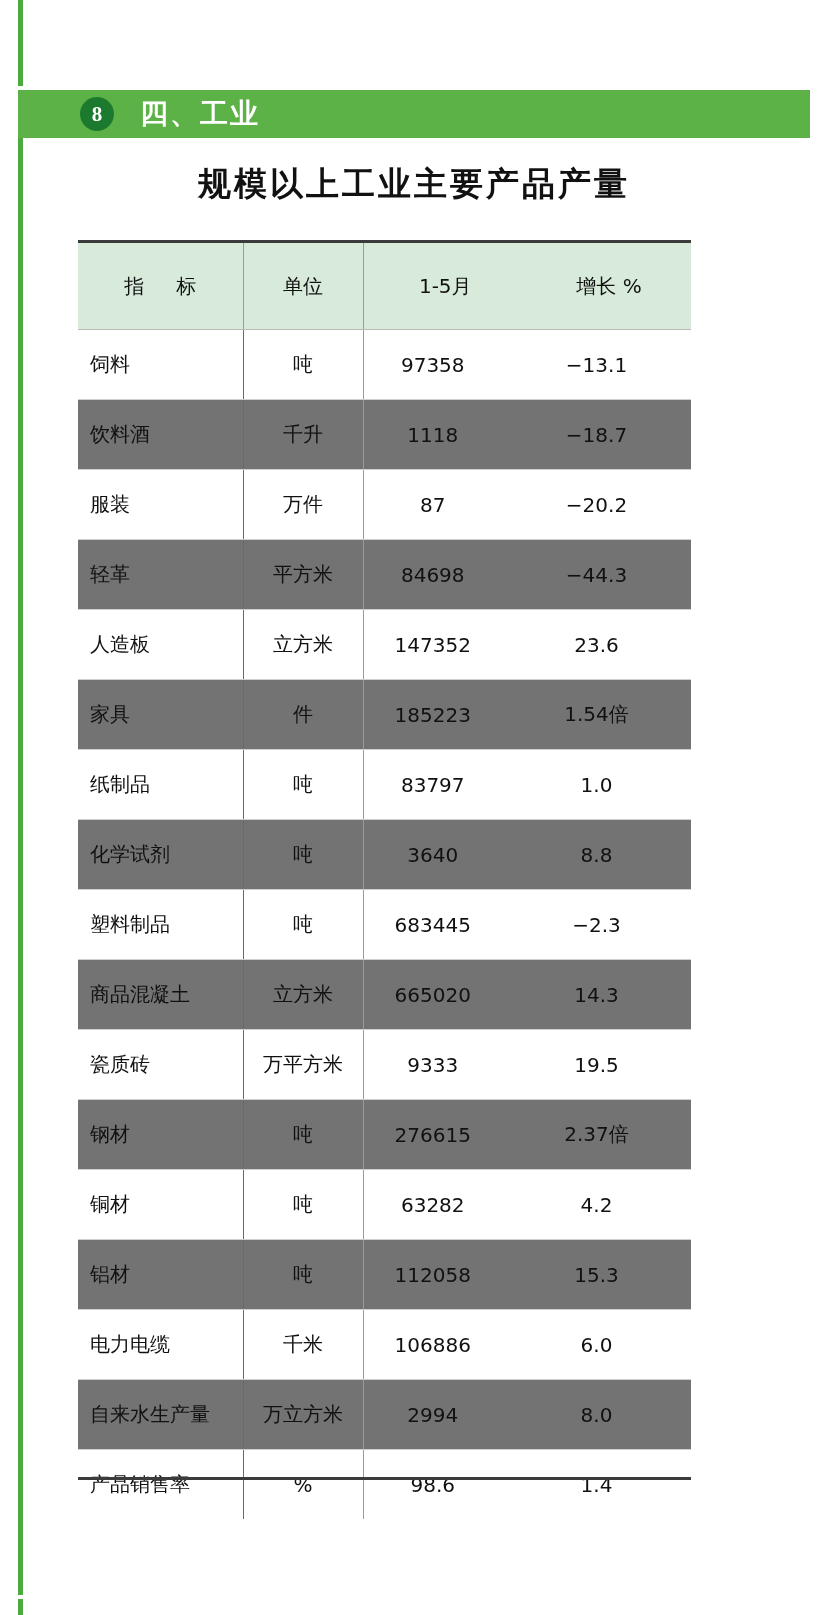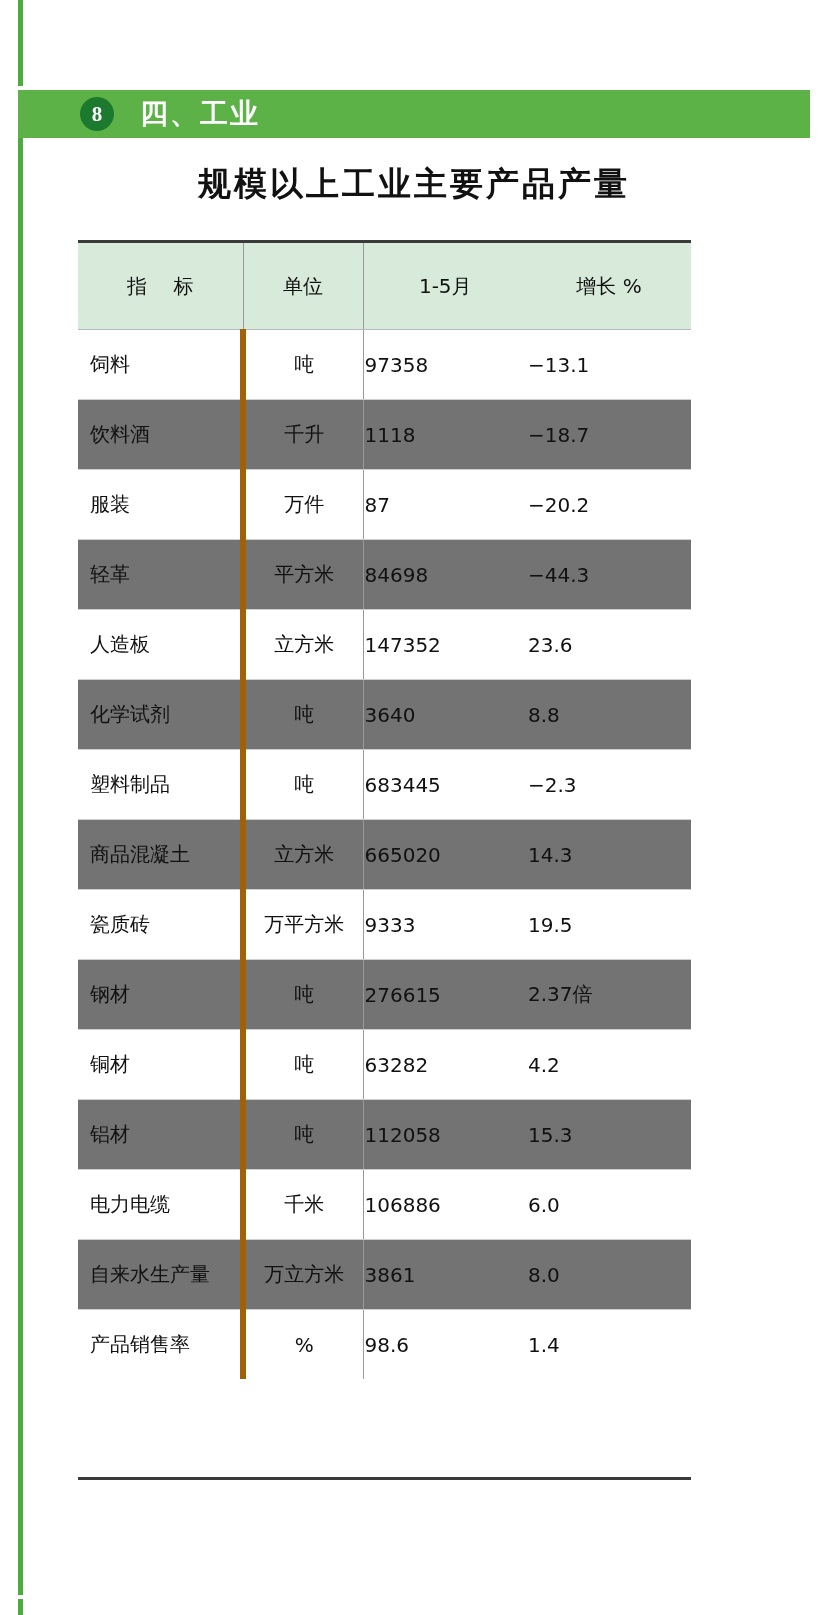--- a/index.html
+++ b/index.html
@@ -111,46 +111,47 @@
     font-size: 20px;
     font-weight: normal;
     color: #111111;
     text-align: center;
     font-family: "DejaVu Sans", sans-serif;
     border-top: 3px solid #3b3b3b;
     border-bottom: 1px solid #b9b9b9;
   }
   table.data thead th.sep-r {
     border-right: 1px solid #9a9a9a;
+    font-family: Liberation Mono, monospace;
   }
   .hdr-spaced {
     letter-spacing: 10px;
     padding-left: 10px;
   }
   table.data tbody td {
     height: 67px;
     font-size: 20px;
     color: #111111;
     font-family: "DejaVu Sans", sans-serif;
     border-bottom: 1px solid #cfcfcf;
   }
   table.data tbody tr.alt td {
     background: #737373;
   }
   td.name {
     padding-left: 12px;
     text-align: left;
-    border-right: 6px solid #a16207;
+    border-right: 1px solid #a16207;
   }
   td.unit {
     text-align: center;
     border-right: 1px solid #9a9a9a;
   }
   td.num {
-    text-align: left;
+    text-align: center;
     padding-right: 26px;
     font-family: "DejaVu Sans", sans-serif;
   }
   table.data tbody tr:last-child td {
     border-bottom: none;
   }
   .table-bottom-rule {
     position: absolute;
     left: 78px;
     width: 613px;
@@ -222,20 +223,32 @@
         <td class="num">84698</td>
         <td class="num">−44.3</td>
       </tr>
       <tr>
         <td class="name">人造板</td>
         <td class="unit">立方米</td>
         <td class="num">147352</td>
         <td class="num">23.6</td>
       </tr>
       <tr class="alt">
+        <td class="name">家具</td>
+        <td class="unit">件</td>
+        <td class="num">185223</td>
+        <td class="num">1.54倍</td>
+      </tr>
+      <tr>
+        <td class="name">纸制品</td>
+        <td class="unit">吨</td>
+        <td class="num">83797</td>
+        <td class="num">1.0</td>
+      </tr>
+      <tr class="alt">
         <td class="name">化学试剂</td>
         <td class="unit">吨</td>
         <td class="num">3640</td>
         <td class="num">8.8</td>
       </tr>
       <tr>
         <td class="name">塑料制品</td>
         <td class="unit">吨</td>
         <td class="num">683445</td>
         <td class="num">−2.3</td>
@@ -272,21 +285,21 @@
       </tr>
       <tr>
         <td class="name">电力电缆</td>
         <td class="unit">千米</td>
         <td class="num">106886</td>
         <td class="num">6.0</td>
       </tr>
       <tr class="alt">
         <td class="name">自来水生产量</td>
         <td class="unit">万立方米</td>
-        <td class="num">3861</td>
+        <td class="num">2994</td>
         <td class="num">8.0</td>
       </tr>
       <tr>
         <td class="name">产品销售率</td>
         <td class="unit">%</td>
         <td class="num">98.6</td>
         <td class="num">1.4</td>
       </tr>
     </tbody>
   </table>

